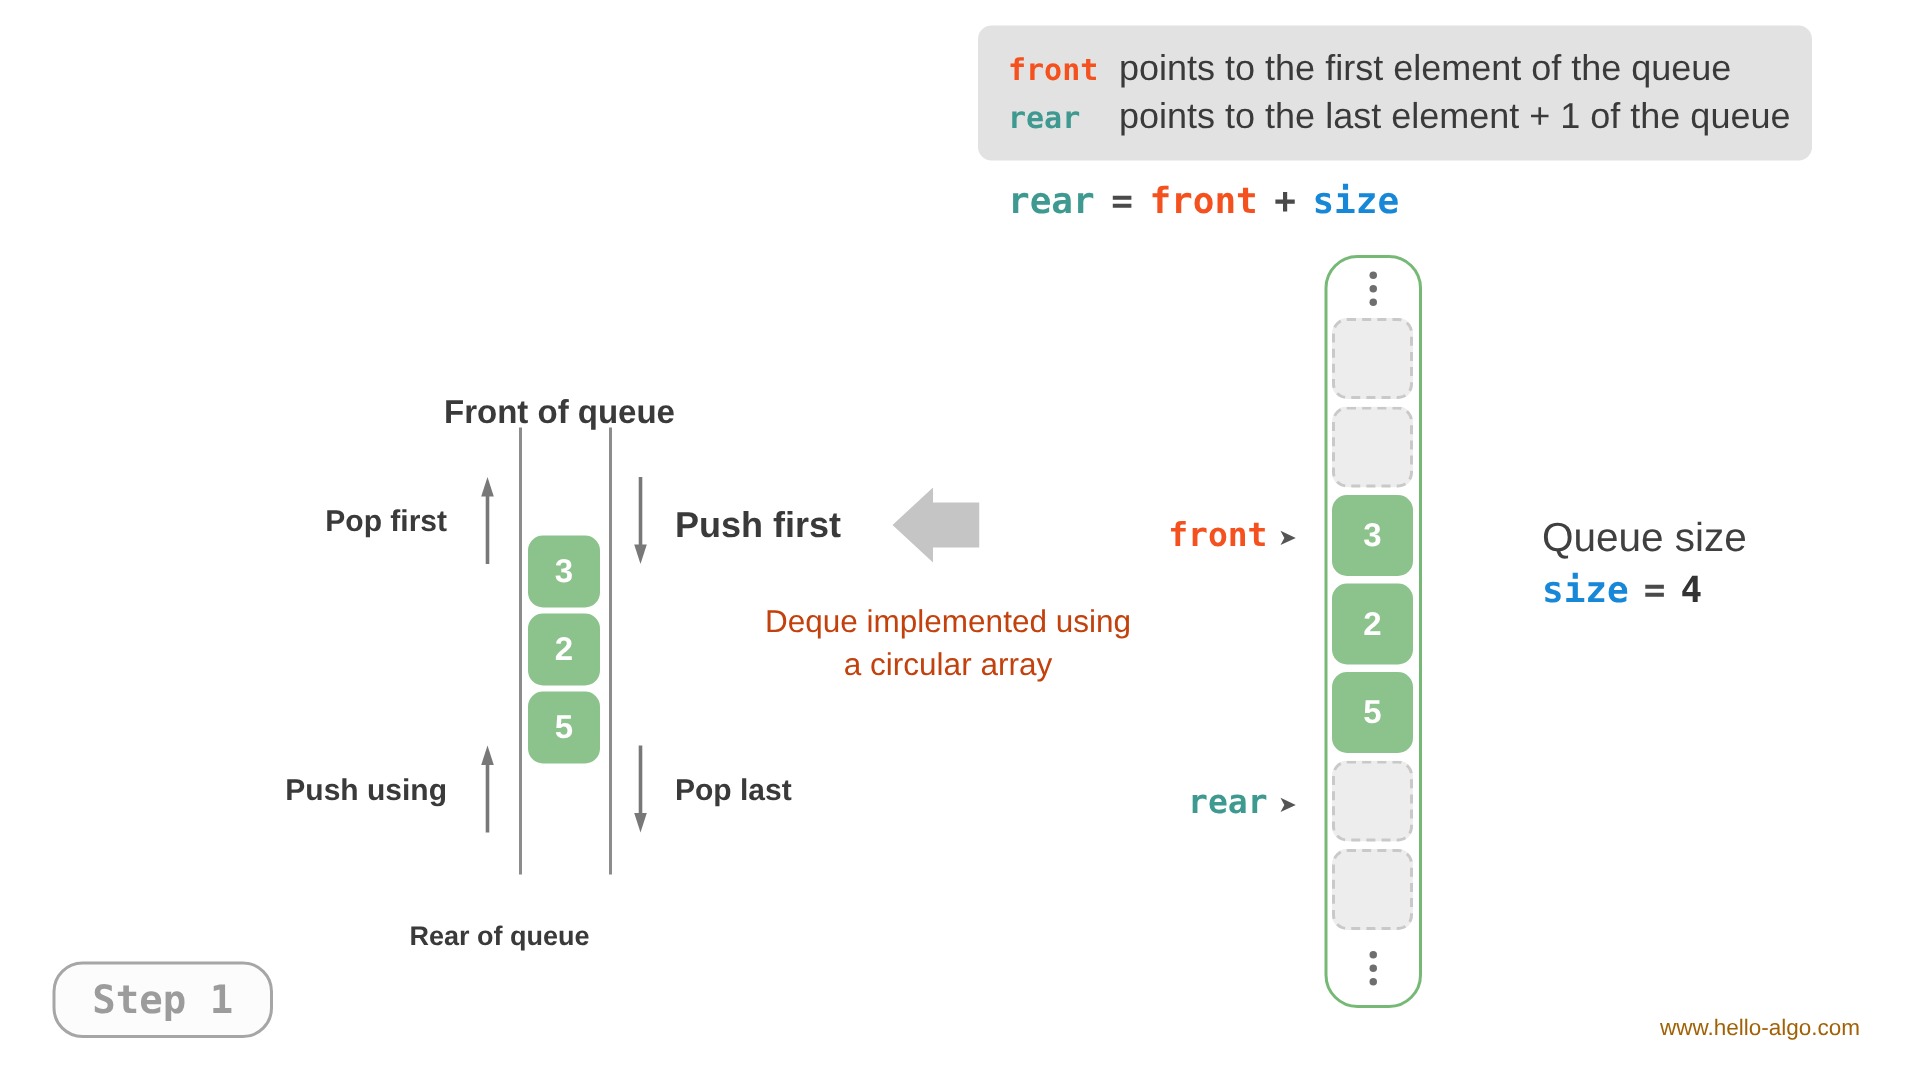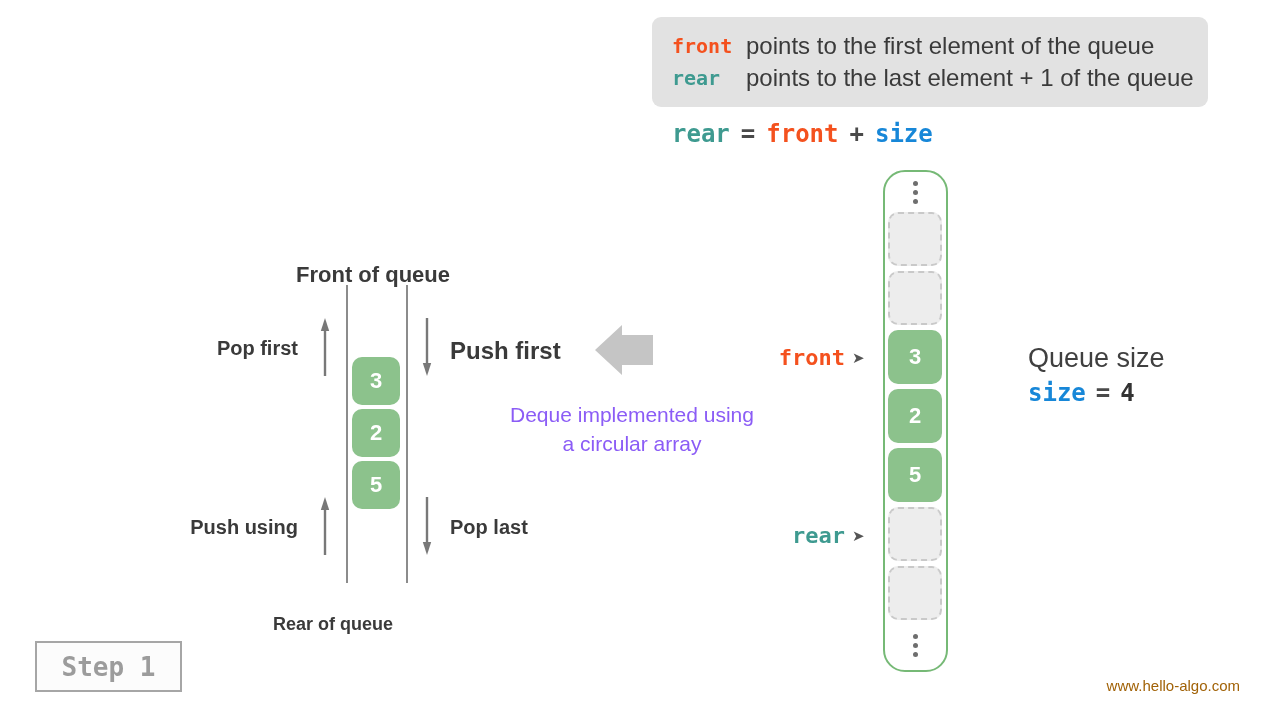--- a/index.html
+++ b/index.html
@@ -66,21 +66,21 @@
   .thin-arrow { position: absolute; width: 14px; height: 62px; }
   .up1   { left: 318px; top: 316px; }
   .down1 { left: 420px; top: 316px; }
   .up2   { left: 318px; top: 495px; }
   .down2 { left: 420px; top: 495px; }
 
   
   .big-arrow { position: absolute; left: 595px; top: 325px; }
   .caption {
     position: absolute; left: 457px; top: 400px; width: 350px;
-    text-align: center; color: #8b5cf6; font-size: 21px; line-height: 29px;
+    text-align: center; color: #c2410c; font-size: 21px; line-height: 29px;
   }
 
   
   .array-container {
     position: absolute; left: 883px; top: 170px;
     width: 65px; height: 502px;
     border: 2px solid #76b976; border-radius: 22px; background: #ffffff;
   }
   .cell {
     position: absolute; left: 888px; width: 54px; height: 54px; border-radius: 10px;
@@ -117,21 +117,21 @@
   .size-line {
     position: absolute; left: 1028px; top: 379px;
     display: flex; gap: 10px; align-items: baseline;
     font-family: "DejaVu Sans Mono", monospace; font-weight: bold; font-size: 24px;
   }
   .size-val { color: #333333; }
 
   
   .step-badge {
     position: absolute; left: 35px; top: 641px; width: 147px; height: 51px;
-    background: #fcfcfc; border: 2px solid #a6a6a6; border-radius: 0;
+    background: #fcfcfc; border: 2px solid #a6a6a6; border-radius: 20px;
     display: flex; align-items: center; justify-content: center;
     font-family: "DejaVu Sans Mono", monospace; font-weight: bold;
     font-size: 26px; color: #9c9c9c;
   }
   .watermark {
     position: absolute; left: 1040px; top: 677px; width: 200px; text-align: right;
     font-family: Liberation Sans, sans-serif; font-size: 15px; color: #a16207;
   }
 </style>
 </head>

